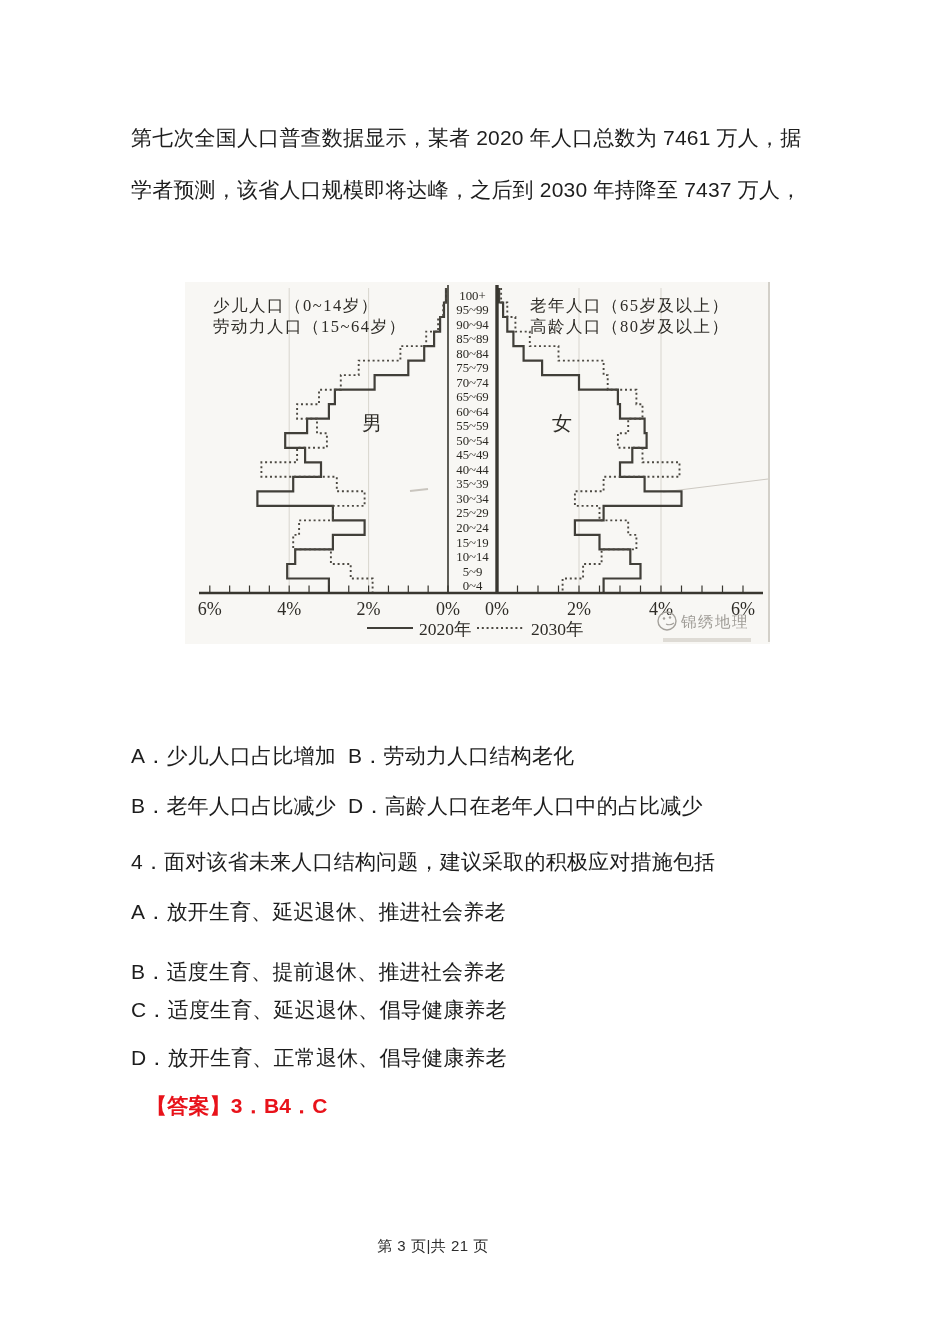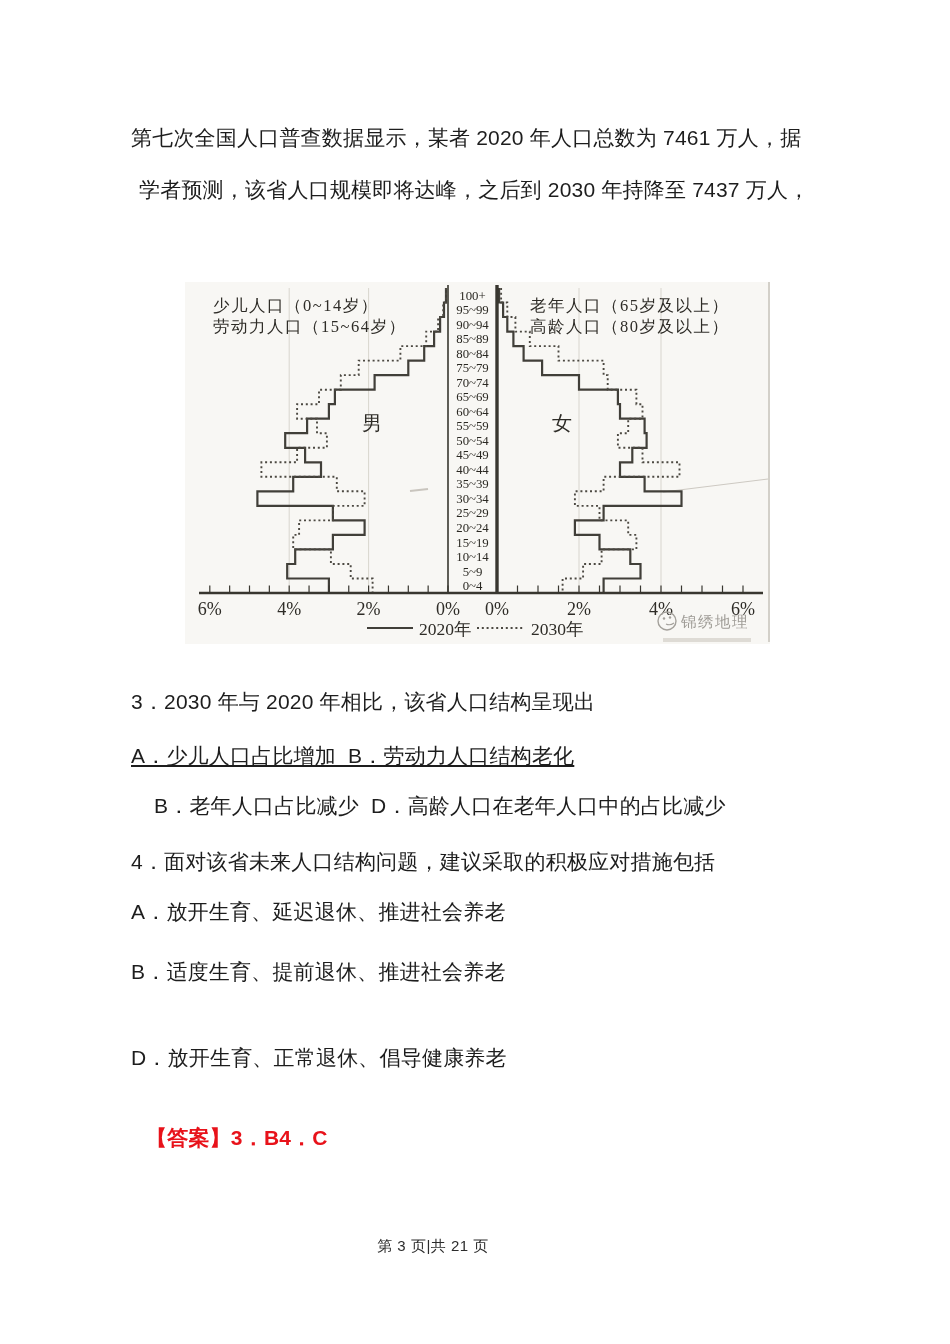--- a/index.html
+++ b/index.html
@@ -21,21 +21,21 @@
     font-size:15px;color:#2c2c2c;letter-spacing:0.5px;
   }
   svg text{font-family:"Liberation Serif",serif;}
 </style>
 </head>
 <body>
 
 <div class="page">
 
   <div class="tline" style="top:123px;">第七次全国人口普查数据显示，某者 2020 年人口总数为 7461 万人，据</div>
-  <div class="tline" style="top:175px;margin-left:8px;">学者预测，该省人口规模即将达峰，之后到 2030 年持降至 7437 万人，</div>
+  <div class="tline" style="top:175px;">学者预测，该省人口规模即将达峰，之后到 2030 年持降至 7437 万人，</div>
 
   <div class="chart-wrap">
     <svg id="pyramid-svg" width="585" height="362" viewBox="0 0 585 362">
         <line x1="584" y1="0" x2="584" y2="360" stroke="#c3bfb7" stroke-width="1.4"></line>
         <line x1="478" y1="210" x2="583" y2="197" stroke="#cdc9c2" stroke-width="1.2"></line>
         <line x1="225" y1="209" x2="243" y2="207" stroke="#c9c5be" stroke-width="2"></line>
         <line x1="478" y1="358" x2="566" y2="358" stroke="#dedbd5" stroke-width="4"></line>
         <line x1="183.6" y1="6" x2="183.6" y2="311" stroke="#d8d5ce" stroke-width="1"></line>
         <line x1="394" y1="6" x2="394" y2="311" stroke="#d8d5ce" stroke-width="1"></line>
         <line x1="104.19999999999999" y1="6" x2="104.19999999999999" y2="311" stroke="#d8d5ce" stroke-width="1"></line>
@@ -113,25 +113,25 @@
         <line x1="292" y1="346" x2="340" y2="346" stroke="#4c4942" stroke-width="2" stroke-dasharray="2 2.8"></line>
         <text x="346" y="353" font-size="17.5" fill="#2e2c27">2030年</text>
         <circle cx="482" cy="339" r="9" fill="none" stroke="#a4a19b" stroke-width="1.4"></circle>
         <circle cx="479" cy="336.5" r="1.2" fill="#a4a19b"></circle>
         <circle cx="485" cy="335.5" r="1.2" fill="#a4a19b"></circle>
         <path d="M489 341 q-4 3 -8 1" fill="none" stroke="#a4a19b" stroke-width="1.1"></path>
         <text x="496" y="345" font-size="15.5" fill="#9f9c96" letter-spacing="1.5" font-family="&quot;Liberation Sans&quot;,sans-serif">锦绣地理</text>
       </svg>
   </div>
 
-  <div class="tline" style="top:687px;">3．2030 年与 2020 年相比，该省人口结构呈现出</div>
-  <div class="tline" style="top:741px;text-decoration:underline;">A．少儿人口占比增加  B．劳动力人口结构老化</div>
-  <div class="tline" style="top:791px;margin-left:23px;">B．老年人口占比减少  D．高龄人口在老年人口中的占比减少</div>
+  <div class="tline" style="top:741px;">A．少儿人口占比增加  B．劳动力人口结构老化</div>
+  <div class="tline" style="top:791px;">B．老年人口占比减少  D．高龄人口在老年人口中的占比减少</div>
 
   <div class="tline" style="top:847px;">4．面对该省未来人口结构问题，建议采取的积极应对措施包括</div>
   <div class="tline" style="top:897px;">A．放开生育、延迟退休、推进社会养老</div>
   <div class="tline" style="top:947px;margin-top:10px;">B．适度生育、提前退休、推进社会养老</div>
+  <div class="tline" style="top:995px;">C．适度生育、延迟退休、倡导健康养老</div>
   <div class="tline" style="top:1043px;">D．放开生育、正常退休、倡导健康养老</div>
 
-  <div class="tline answer-line" style="top: 1091px; left: 146px; color: rgb(232, 18, 26); margin-top: 32px;">【答案】3．B4．C</div>
+  <div class="tline answer-line" style="top: 1091px; left: 146px; color: rgb(232, 18, 26);">【答案】3．B4．C</div>
 
   <div class="footer">第 3 页|共 21 页</div>
 </div>
 
 </body></html>

